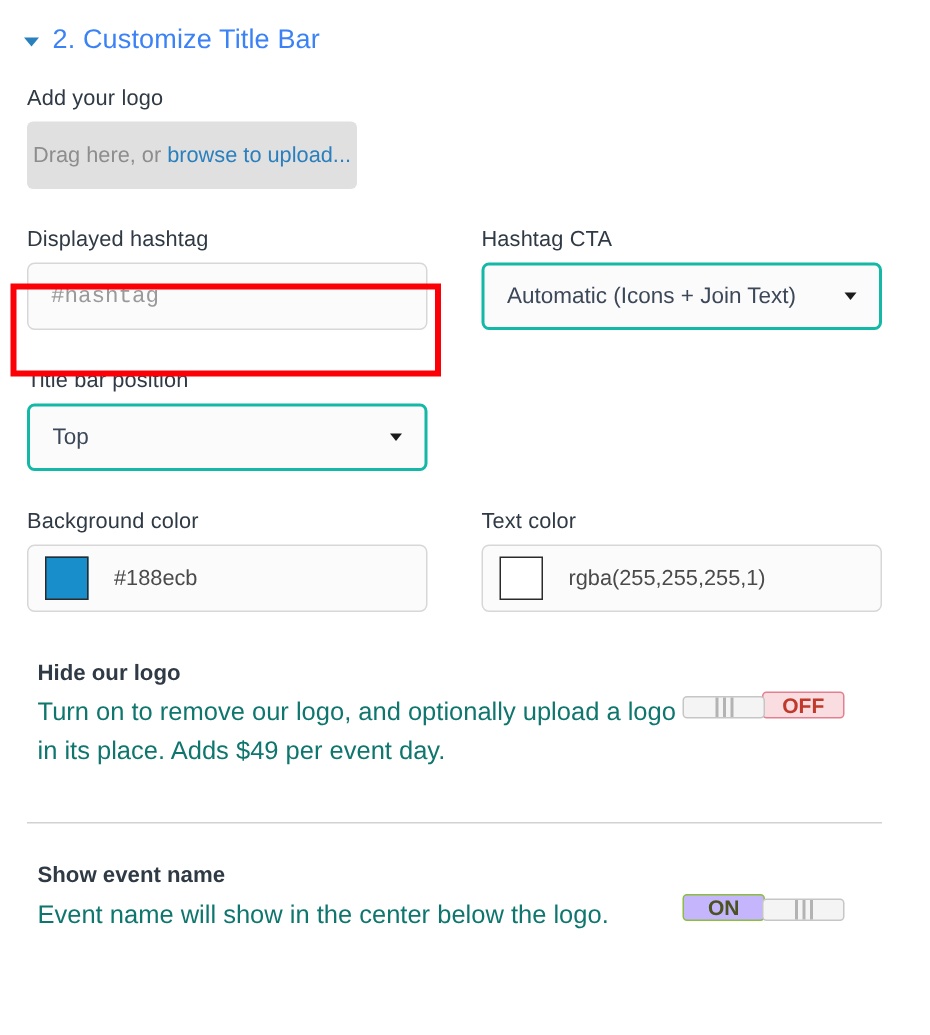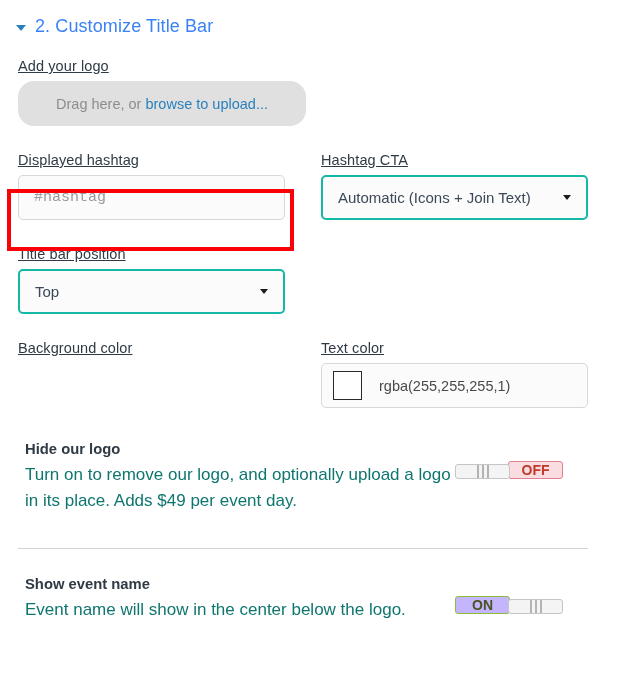--- a/index.html
+++ b/index.html
@@ -39,38 +39,37 @@
     letter-spacing: .1px;
   }
 
   
   .field-label {
     font-size: 14.5px;
     color: #2f3a45;
     font-weight: 400;
     margin-bottom: 7px;
     letter-spacing: .1px;
-    text-decoration: underline;
   }
 
   
   .block { padding-left: 18px; }
   .row2 {
     display: flex;
     padding-left: 18px;
     gap: 36px;
   }
   .col { width: 267px; flex: none; }
 
   
   .dropzone {
-    width: 288px;
+    width: 220px;
     height: 45px;
     background: #e0e0e0;
-    border-radius: 16px;
+    border-radius: 4px;
     display: flex;
     align-items: center;
     justify-content: center;
     font-size: 14.5px;
     color: #8d8d8d;
     cursor: pointer;
   }
   .dropzone .link {
     color: #2a7fbd;
     margin-left: 4px;
@@ -270,20 +269,24 @@
   <div class="field-label">Title bar position</div>
   <div class="select-wrap">
     <span class="select-value">Top</span>
     <span class="select-caret"></span>
   </div>
 </div>
 
 <div class="row2" style="margin-top:26px;">
   <div class="col">
     <div class="field-label">Background color</div>
+    <div class="color-field">
+      <span class="swatch" id="bg-swatch" style="background: rgb(24, 142, 203);"></span>
+      <span class="color-text">#188ecb</span>
+    </div>
   </div>
   <div class="col">
     <div class="field-label">Text color</div>
     <div class="color-field">
       <span class="swatch" id="text-swatch" style="background: rgb(255, 255, 255);"></span>
       <span class="color-text">rgba(255,255,255,1)</span>
     </div>
   </div>
 </div>
 

